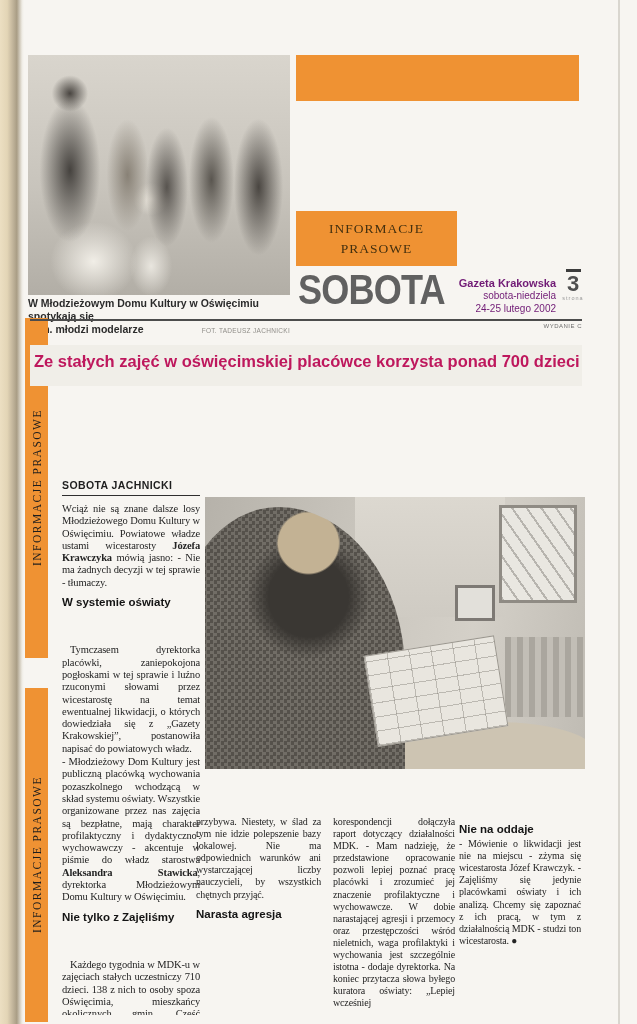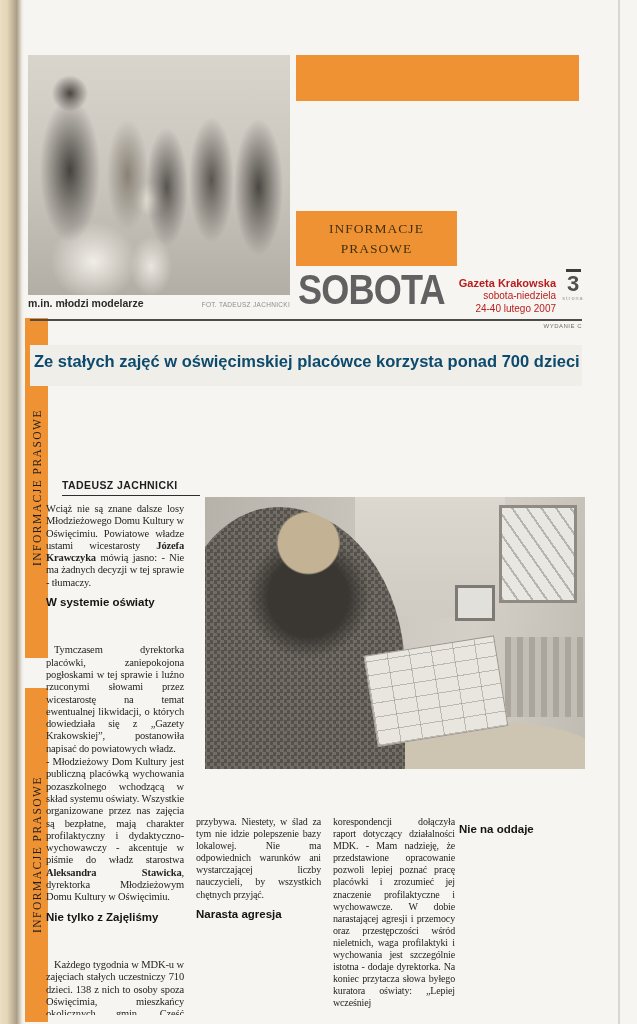--- a/index.html
+++ b/index.html
@@ -34,46 +34,46 @@
        radial-gradient(ellipse 24px 22px at 47% 60%, rgba(235,230,220,.85), transparent 75%),
        linear-gradient(180deg,#d9d5cd 0%,#c8c4bc 55%,#b2aea6 100%);}
   .caption-top{position:absolute;left:28px;top:297px;width:262px;}
   .caption-top .l1{font-size:10.5px;font-weight:bold;color:#2b2b2b;line-height:13px;}
   .caption-top .row{display:flex;justify-content:space-between;align-items:baseline;}
   .caption-top .l2{font-size:10.5px;font-weight:bold;color:#2b2b2b;line-height:13px;}
   .credit{font-size:6.5px;color:#8f8d88;letter-spacing:.3px;}
   
   .section-title{position:absolute;left:298px;top:268px;font-size:43px;font-weight:800;
      color:#616161;letter-spacing:-1px;transform:scaleX(.84);transform-origin:left;line-height:1;}
-  .paper-info{position:absolute;left:430px;top:277px;width:126px;text-align:right;color:#b91c1c;}
+  .paper-info{position:absolute;left:430px;top:277px;width:126px;text-align:right;color:#701a75;}
   .paper-info .b{font-size:11px;font-weight:bold;line-height:13px;}
   .paper-info .r{font-size:10px;line-height:12.5px;}
   .pageno{position:absolute;left:560px;top:269px;width:26px;text-align:center;color:#4f4f4f;}
   .pageno .bar{width:15px;height:3px;background:#3c3c3c;margin:0 auto 1px;}
   .pageno .num{font-size:22px;font-weight:800;line-height:22px;}
   .pageno .sub{font-size:5.5px;color:#9a9a9a;letter-spacing:1px;}
   .mast-rule{position:absolute;left:30px;top:319px;width:552px;height:2px;background:#4c4c4c;}
   .edition{position:absolute;left:470px;top:323px;width:112px;text-align:right;
      font-size:6px;color:#6e6e6e;letter-spacing:.5px;}
   
   .kicker-band{position:absolute;left:30px;top:345px;width:552px;height:41px;background:#f0eee8;}
-  .kicker{position:absolute;left:34px;top:352px;width:548px;font-size:16.5px;font-weight:bold;color:#0c4a6e;}
+  .kicker{position:absolute;left:34px;top:352px;width:548px;font-size:16.5px;font-weight:bold;color:#be185d;}
   .headline{position:absolute;left:34px;top:381px;width:552px;
      font-family:"Liberation Serif",serif;font-weight:bold;font-size:74px;line-height:1;
      letter-spacing:-3px;color:#191919;}
   .author{position:absolute;left:62px;top:479px;width:138px;font-size:10.5px;font-weight:bold;
      letter-spacing:.4px;color:#1e1e1e;border-bottom:1.5px solid #2e2e2e;padding-bottom:4px;}
   
   .col{position:absolute;overflow:hidden;font-family:"Liberation Serif",serif;
      font-size:10.5px;line-height:12.3px;color:#242424;text-align:justify;letter-spacing:-.15px;}
   .col p{margin:0 0 1px 0;}
   .col p.indent{text-indent:8px;margin-top:36px;}
   .col .subhead{font-family:"Liberation Sans",sans-serif;font-weight:bold;font-size:11.5px;
      color:#141414;margin:7px 0 3px;text-align:left;letter-spacing:0;}
-  .col1{left:46px;top:503px;width:138px;height:512px;}
+  .col1{left:62px;top:503px;width:138px;height:512px;}
   .colb{top:816px;height:205px;font-size:10px;line-height:12.1px;}
   .col2{left:196px;width:125px;}
   .col3{left:333px;width:122px;}
   .col4{left:459px;width:122px;}
   
   .photo-main{position:absolute;left:205px;top:497px;width:380px;height:272px;overflow:hidden;
      background:linear-gradient(100deg,#b6b2aa 0%,#c9c5bd 38%,#d4d0c8 68%,#bfbbb3 100%);}
   .pm-window{position:absolute;left:294px;top:8px;width:72px;height:92px;background:
      repeating-linear-gradient(55deg, rgba(90,86,80,.35) 0 2px, transparent 2px 12px),#e9e7e1;
      border:3px solid #8f8b84;}
@@ -102,20 +102,21 @@
 </head>
 <body>
 
 <div class="page">
 
   <div class="scan-left"></div>
   <div class="scan-right"></div>
 
   <div class="photo-top"></div>
   <div class="caption-top">
+    <div class="l1">W Młodzieżowym Domu Kultury w Oświęcimiu spotykają się</div>
     <div class="row">
       <span class="l2">m.in. młodzi modelarze</span>
       <span class="credit">FOT. TADEUSZ JACHNICKI</span>
     </div>
   </div>
 
   <div class="banner-top" style="background: rgb(239, 146, 51);"></div>
   <div class="press-box" style="background: rgb(239, 146, 51);">
     <span>INFORMACJE PRASOWE</span>
   </div>
@@ -124,33 +125,33 @@
     <span>INFORMACJE PRASOWE</span>
   </div>
   <div class="side-bar bar2" style="background: rgb(239, 146, 51);">
     <span>INFORMACJE PRASOWE</span>
   </div>
 
   <div class="section-title">SOBOTA</div>
   <div class="paper-info">
     <div class="b">Gazeta Krakowska</div>
     <div class="r">sobota-niedziela</div>
-    <div class="r">24-40 lutego 2007</div>
+    <div class="r">24-25 lutego 2002</div>
   </div>
   <div class="pageno">
     <div class="bar"></div>
     <div class="num">3</div>
     <div class="sub">strona</div>
   </div>
   <div class="mast-rule"></div>
   <div class="edition">WYDANIE C</div>
 
   <div class="kicker-band"></div>
   <div class="kicker">Ze stałych zajęć w oświęcimskiej placówce korzysta ponad 700 dzieci</div>
-  <div class="author">TADEUSZ JACHNICKI</div>
+  <div class="author">SOBOTA JACHNICKI</div>
 
   <div class="photo-main">
     <div class="pm-wall"></div>
     <div class="pm-window"></div>
     <div class="pm-monitor"></div>
     <div class="pm-radiator"></div>
     <div class="pm-desk"></div>
     <div class="pm-woman"></div>
     <div class="pm-brochure"></div>
   </div>
@@ -165,15 +166,16 @@
     </div>
   <div class="col colb col2">
       <p><span>przybywa. Niestety, w ślad za tym nie idzie polepszenie bazy lokalowej. Nie ma odpowiednich warunków ani wystarczającej liczby nauczycieli, by wszystkich chętnych przyjąć.</span></p>
       <div class="subhead">Narasta agresja</div>
     </div>
   <div class="col colb col3">
       <p><span>korespondencji dołączyła raport dotyczący działalności MDK. - Mam nadzieję, że przedstawione opracowanie pozwoli lepiej poznać pracę placówki i zrozumieć jej znaczenie profilaktyczne i wychowawcze. W dobie narastającej agresji i przemocy oraz przestępczości wśród nieletnich, waga profilaktyki i wychowania jest szczególnie istotna - dodaje dyrektorka. Na koniec przytacza słowa byłego kuratora oświaty: „Lepiej wcześniej</span></p>
     </div>
   <div class="col colb col4">
       <div class="subhead">Nie na oddaje</div>
+      <p><span>- Mówienie o likwidacji jest nie na miejscu - zżyma się wicestarosta Józef Krawczyk. - Zajęliśmy się jedynie placówkami oświaty i ich analizą. Chcemy się zapoznać z ich pracą, w tym z działalnością MDK - studzi ton wicestarosta. ●</span></p>
     </div>
 
 </div>
 
 </body></html>

